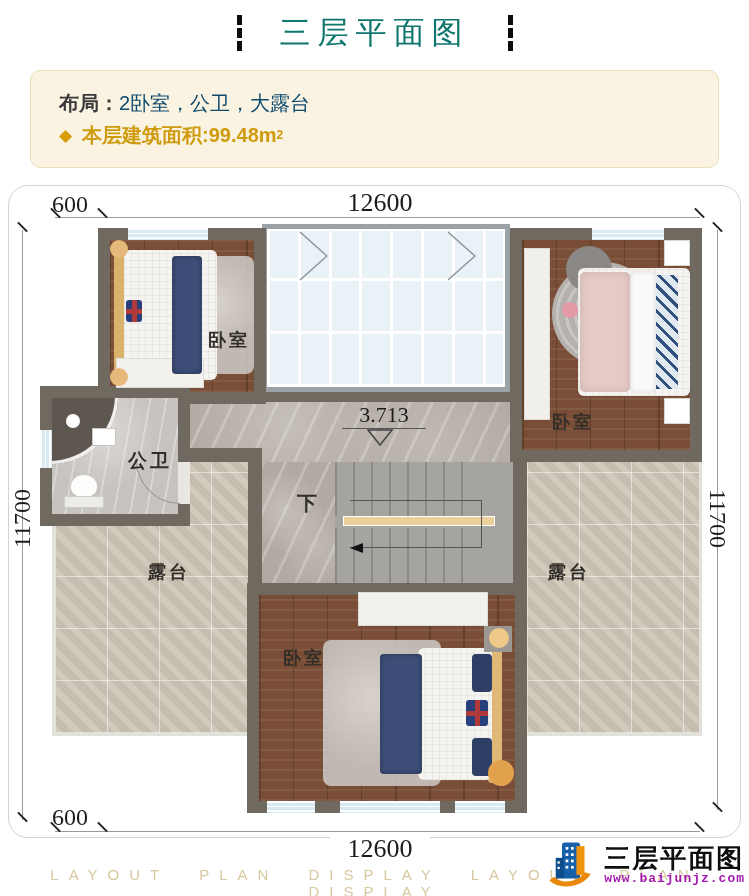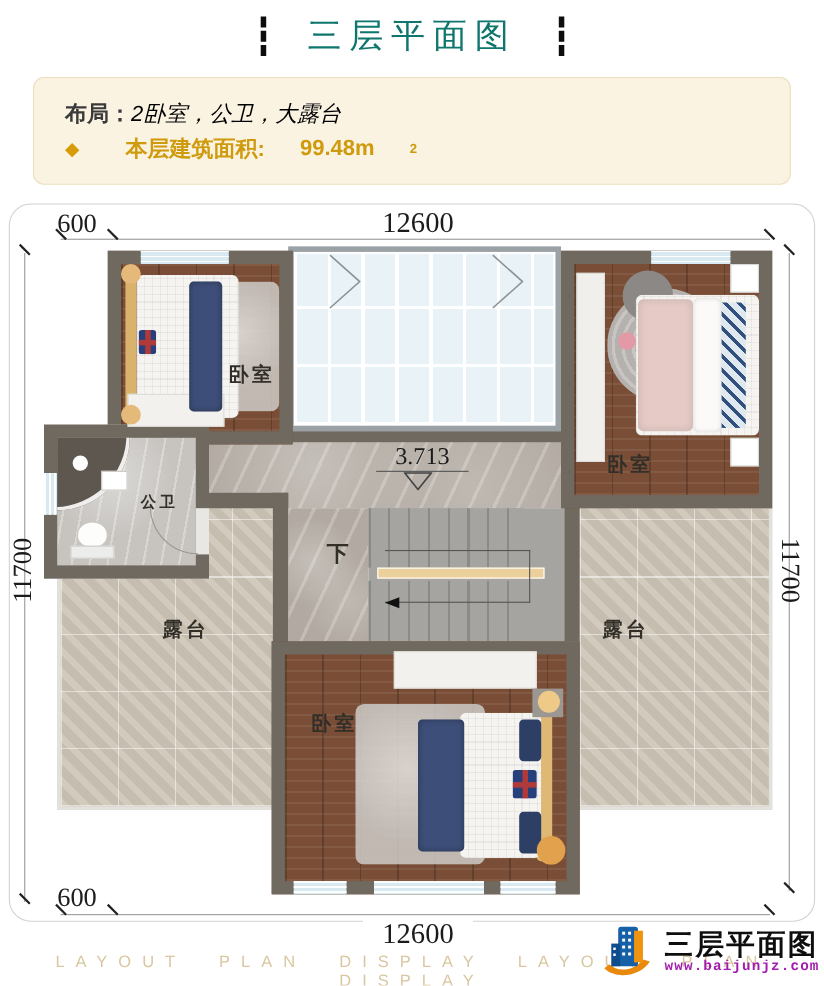--- a/index.html
+++ b/index.html
@@ -11,22 +11,22 @@
   .header{left:0;top:10px;width:749px;height:46px;display:flex;align-items:center;justify-content:center;gap:38px;}
   .title-dash{width:0;height:36px;border-left:5px dashed #0d0d0d;}
   .page-title{font-size:31px;font-weight:400;color:#0f766e;letter-spacing:7px;}
 
   
   .info-card{left:30px;top:70px;width:689px;height:98px;background:#faf3e2;
              border:1px solid #ecdebd;border-radius:10px;padding:16px 28px;
              display:flex;flex-direction:column;justify-content:space-around;}
   .info-line{display:flex;align-items:center;font-size:20px;}
   .lbl-strong{font-weight:700;color:#3a3a3a;}
-  .lbl-normal{color:#000000;font-style:italic;}
-  .gold{color:#cf9a0c;font-weight:700;margin-left:32px;}
+  .lbl-normal{color:#0c4a6e;}
+  .gold{color:#cf9a0c;font-weight:700;}
   .diamond{font-size:17px;margin-right:10px;color:#d79c0a;}
   sup{font-size:12px;}
 
   
   .plan-frame{left:8px;top:185px;width:733px;height:653px;border:1.5px solid #d2d2d2;border-radius:20px;background:#fff;}
 
   
   .dim{position:absolute;font-family:"Liberation Serif",serif;color:#1b1b1b;text-align:center;}
   .dim-line{position:absolute;background:#9a9a9a;}
   .tick{position:absolute;width:13px;height:2px;background:#222;transform:rotate(45deg);}
@@ -191,21 +191,21 @@
 
 <div class="abs roombox bathfloor" style="left:40px;top:386px;width:150px;height:140px;z-index:3;"></div>
 <div class="abs window-v" style="left:40px;top:430px;width:12px;height:38px;z-index:4;"></div>
 <div class="abs" style="left:52px;top:398px;width:66px;height:66px;background:#5d5750;border-bottom-right-radius:100%;box-shadow:inset -3px -3px 0 #efeeec;z-index:4;"></div>
 <div class="abs" style="left:66px;top:414px;width:14px;height:14px;background:#fff;border-radius:50%;z-index:5;"></div>
 <div class="abs" style="left:92px;top:428px;width:24px;height:18px;background:#fff;border:1px solid #c9c6c2;z-index:5;"></div>
 <div class="abs" style="left:70px;top:474px;width:28px;height:24px;background:#fdfdfc;border:1px solid #c9c6c2;border-radius:50% 50% 45% 45%;z-index:5;"></div>
 <div class="abs" style="left:64px;top:496px;width:40px;height:12px;background:#ececea;border:1px solid #cfcdc9;z-index:5;"></div>
 <div class="abs" style="left:178px;top:462px;width:12px;height:42px;background:#e9e7e3;z-index:4;"></div>
 <div class="abs" style="left:136px;top:460px;width:44px;height:44px;border-bottom:1.5px solid #9a958d;border-left:1.5px solid #9a958d;border-bottom-left-radius:100%;z-index:4;"></div>
-<div class="abs rlabel" style="left:128px;top:448px;font-size:14px;z-index:6;">公卫</div>
+<div class="abs rlabel" style="left:128px;top:448px;font-size:19px;z-index:6;">公卫</div>
 
 <div class="abs roombox wood" style="left:247px;top:583px;width:280px;height:230px;z-index:3;"></div>
 <div class="abs" style="left:358px;top:592px;width:130px;height:34px;background:#f2f1ee;border:1px solid #dcdcd8;z-index:4;"></div>
 <div class="abs rug" style="left:323px;top:640px;width:118px;height:146px;z-index:4;"></div>
 <div class="abs" style="left:488px;top:645px;width:14px;height:138px;background:#dfb876;border-radius:4px;z-index:4;"></div>
 <div class="abs mattress" style="left:418px;top:648px;width:74px;height:132px;z-index:4;"></div>
 <div class="abs runner" style="left:380px;top:654px;width:42px;height:120px;z-index:5;"></div>
 <div class="abs" style="left:472px;top:654px;width:20px;height:38px;background:#2e3f66;border-radius:4px;z-index:5;"></div>
 <div class="abs" style="left:472px;top:738px;width:20px;height:38px;background:#2e3f66;border-radius:4px;z-index:5;"></div>
 <div class="abs flag" style="left:466px;top:700px;width:22px;height:26px;z-index:6;"></div>

